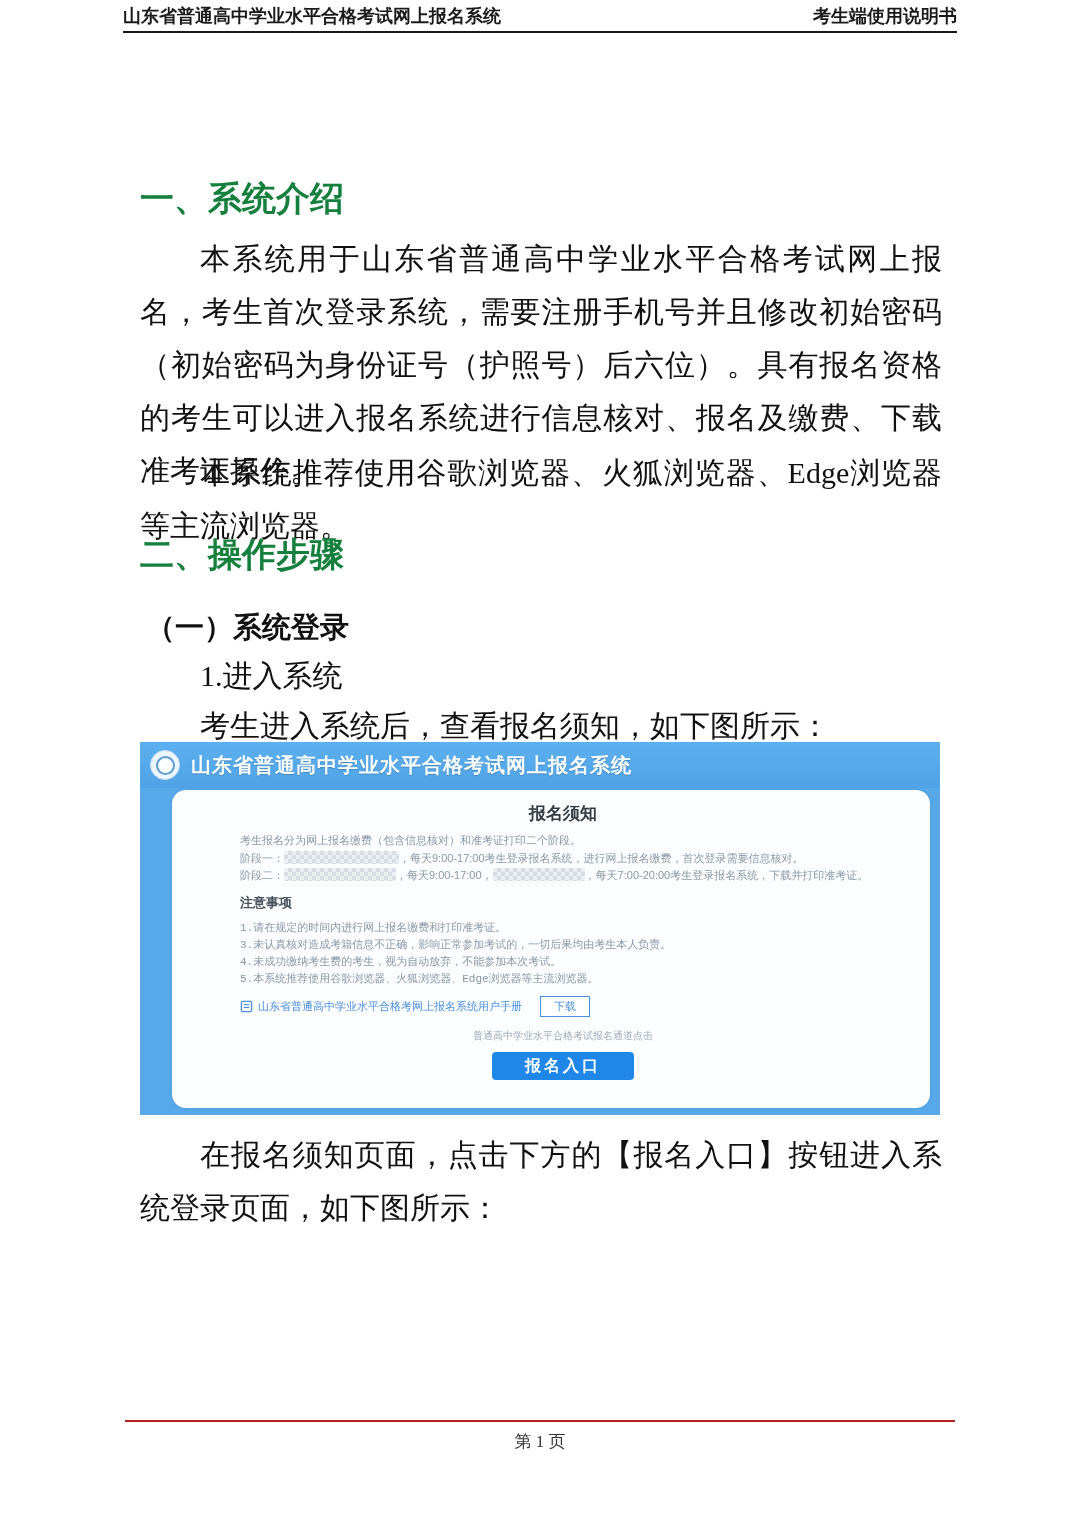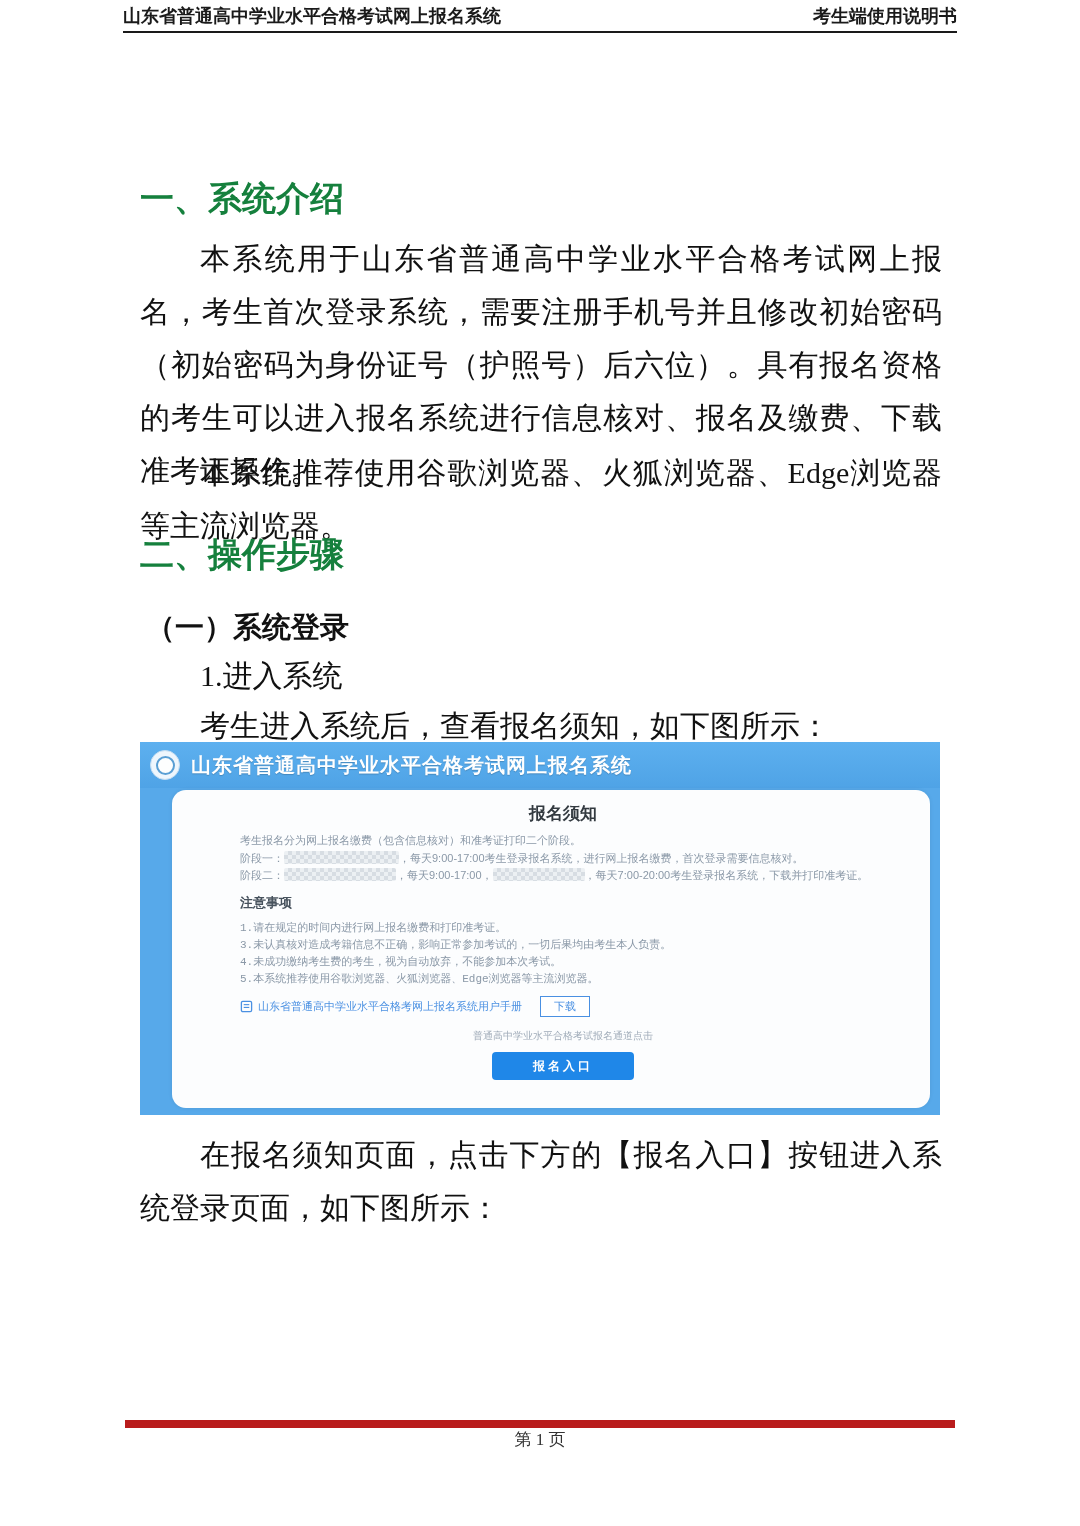--- a/index.html
+++ b/index.html
@@ -4,22 +4,22 @@
 <style>
   html,body{margin:0;padding:0;background:#ffffff;}
   .page{position:relative;width:1080px;height:1526px;background:#ffffff;overflow:hidden;
         font-family:"Liberation Serif", serif;color:#1a1a1a;}
 
   
   .doc-header{position:absolute;top:4px;left:123px;right:123px;display:flex;
               justify-content:space-between;font-size:18px;font-weight:bold;
               border-bottom:2px solid #1a1a1a;padding-bottom:3px;}
   .doc-footer{position:absolute;top:1420px;left:125px;right:125px;
-              border-top:8px solid #b91c1c;text-align:center;font-size:17px;
-              padding-top:0;color:#333;}
+              border-top:2px solid #b91c1c;text-align:center;font-size:17px;
+              padding-top:8px;color:#333;}
   .sec-h1{position:absolute;left:140px;font-family:"Liberation Sans",sans-serif;
           font-weight:bold;font-size:34px;color:#15803d;}
   .para{position:absolute;left:140px;width:802px;font-size:30px;line-height:53px;
         text-align:justify;text-indent:2em;color:#111;}
   .sub-sec{position:absolute;left:146px;font-size:29px;font-weight:bold;color:#111;}
   .step-line{position:absolute;left:200px;font-size:30px;color:#111;}
 
   
   .shot{position:absolute;left:140px;top:742px;width:800px;height:373px;
         background:#57a9ea;overflow:hidden;font-family:"Liberation Sans",sans-serif;}
@@ -46,21 +46,21 @@
   .blob-a{width:115px;}
   .blob-b{width:112px;}
   .blob-c{width:92px;}
   .dl-row{margin-top:8px;display:flex;align-items:center;}
   .dl-link{font-size:11px;color:#4a90e2;margin-left:5px;cursor:pointer;}
   .doc-ico{flex:0 0 auto;display:flex;align-items:center;}
   .dl-btn{margin-left:18px;border:1px solid #4a90e2;color:#4a90e2;border-radius:0;
           padding:2px 13px;font-size:11px;background:#ffffff;cursor:pointer;}
   .hint{text-align:center;font-size:10px;color:#9fabb8;margin-top:12px;}
   .entry-btn{display:block;margin:9px auto 12px;width:142px;height:28px;background:#1f87e8;
-             color:#ffffff;font-size:12px;font-weight:bold;border:none;border-radius:4px;
+             color:#ffffff;font-size:16px;font-weight:bold;border:none;border-radius:4px;
              letter-spacing:3px;cursor:pointer;}
 </style>
 </head>
 <body>
 
 <div class="page">
 
   <div class="doc-header">
     <span>山东省普通高中学业水平合格考试网上报名系统</span>
     <span>考生端使用说明书</span>

